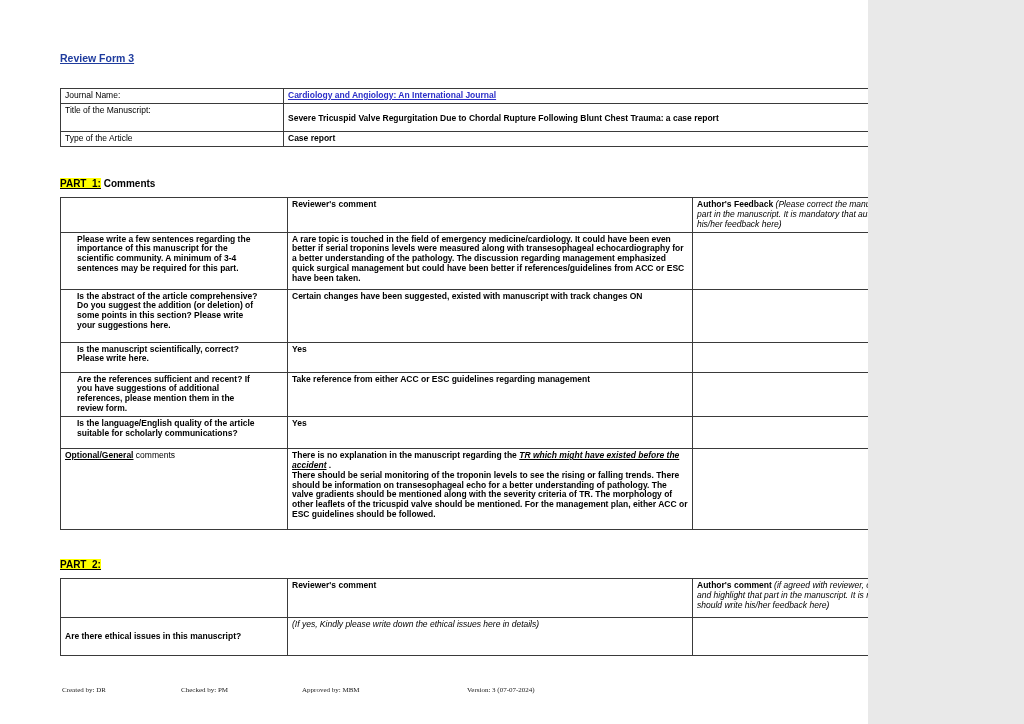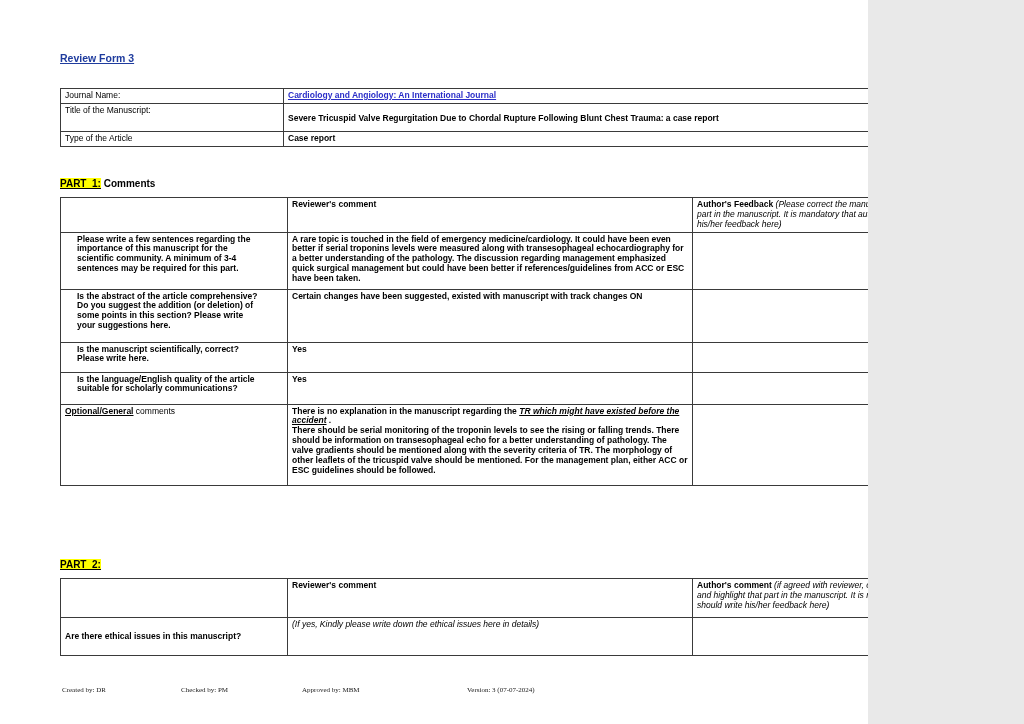--- a/index.html
+++ b/index.html
@@ -160,20 +160,25 @@
     <tr class="p1r3">
       <td class="question">Is the abstract of the article comprehensive? Do you suggest the addition (or deletion) of some points in this section? Please write your suggestions here.</td>
       <td>Certain changes have been suggested, existed with manuscript with track changes ON</td>
       <td></td>
     </tr>
     <tr class="p1r4">
       <td class="question">Is the manuscript scientifically, correct? Please write here.</td>
       <td>Yes</td>
       <td></td>
     </tr>
+    <tr class="p1r5">
+      <td class="question">Are the references sufficient and recent? If you have suggestions of additional references, please mention them in the review form.</td>
+      <td>Take reference from either ACC or ESC guidelines regarding management</td>
+      <td></td>
+    </tr>
     <tr class="p1r6">
       <td class="question">Is the language/English quality of the article suitable for scholarly communications?</td>
       <td>Yes</td>
       <td></td>
     </tr>
     <tr class="p1r7">
       <td><span class="u">Optional/General</span><span style="font-weight:normal"> comments</span></td>
       <td><span>There is no explanation in the manuscript regarding the </span><span class="emph">TR which might have existed before the accident</span><span> .</span><br><span>There should be serial monitoring of the troponin levels to see the rising or falling trends. There should be information on transesophageal echo for a better understanding of pathology. The valve gradients should be mentioned along with the severity criteria of TR. The morphology of other leaflets of the tricuspid valve should be mentioned. For the management plan, either ACC or ESC guidelines should be followed.</span></td>
       <td></td>
     </tr>

